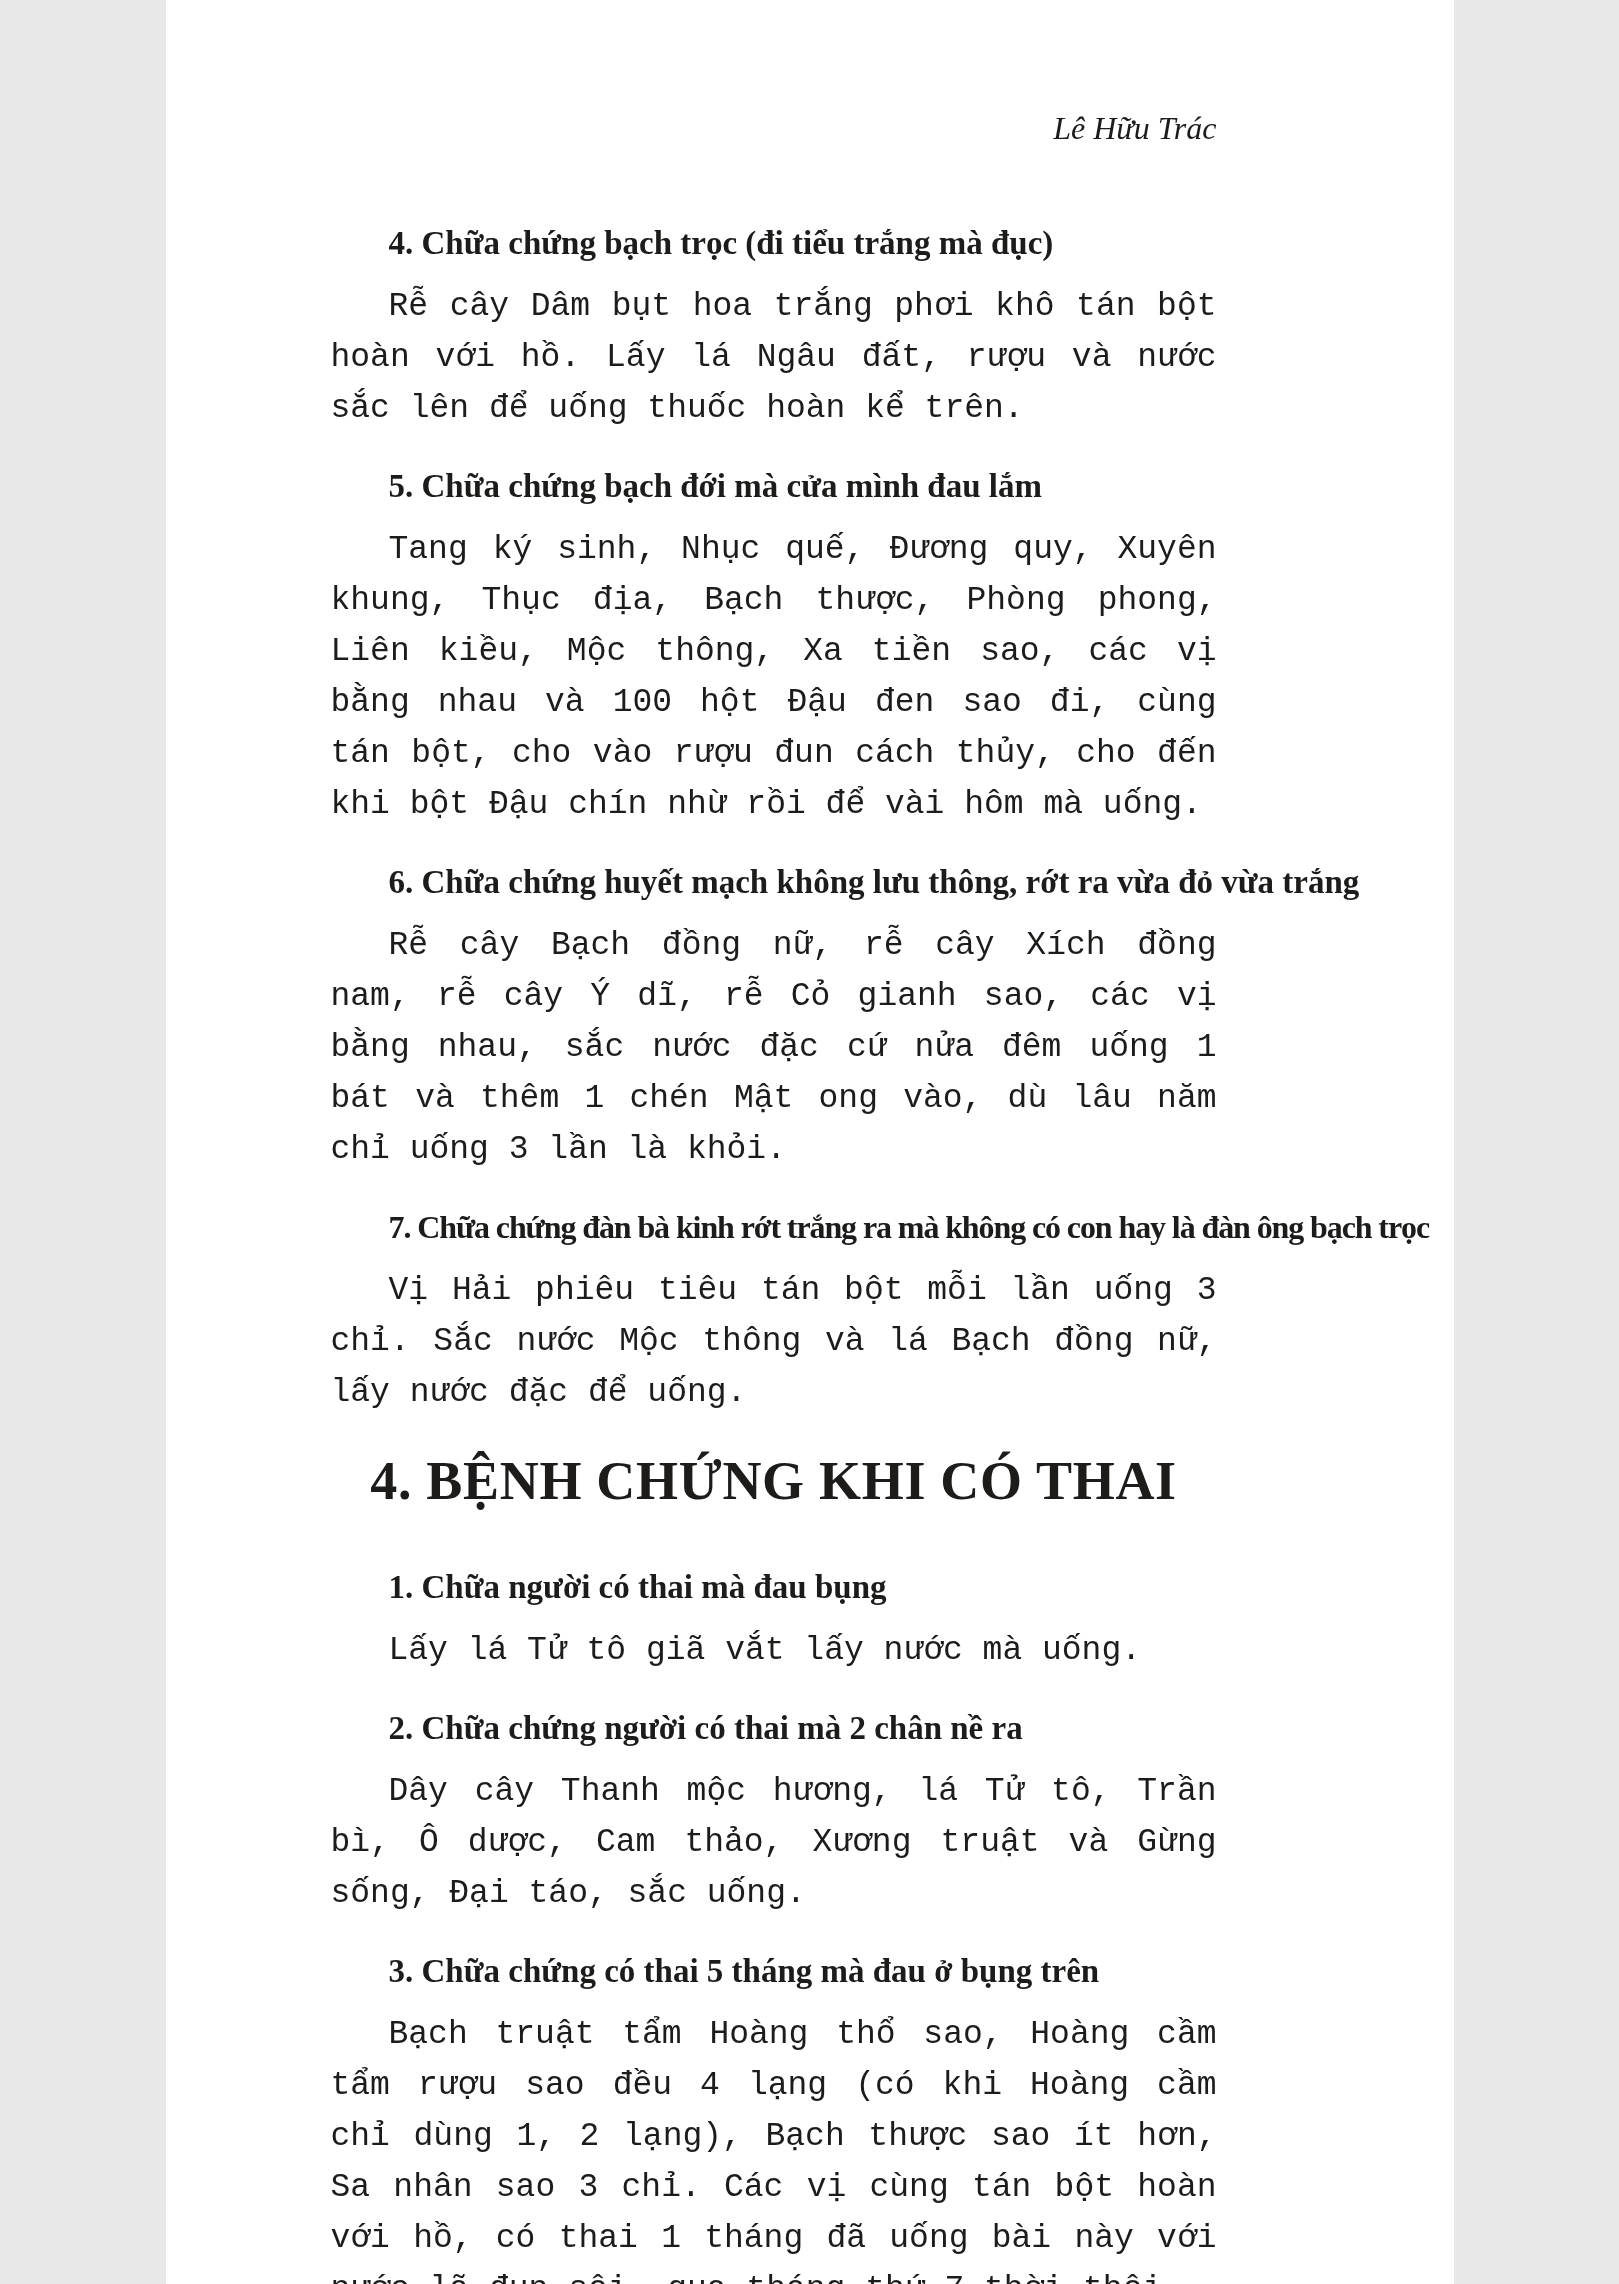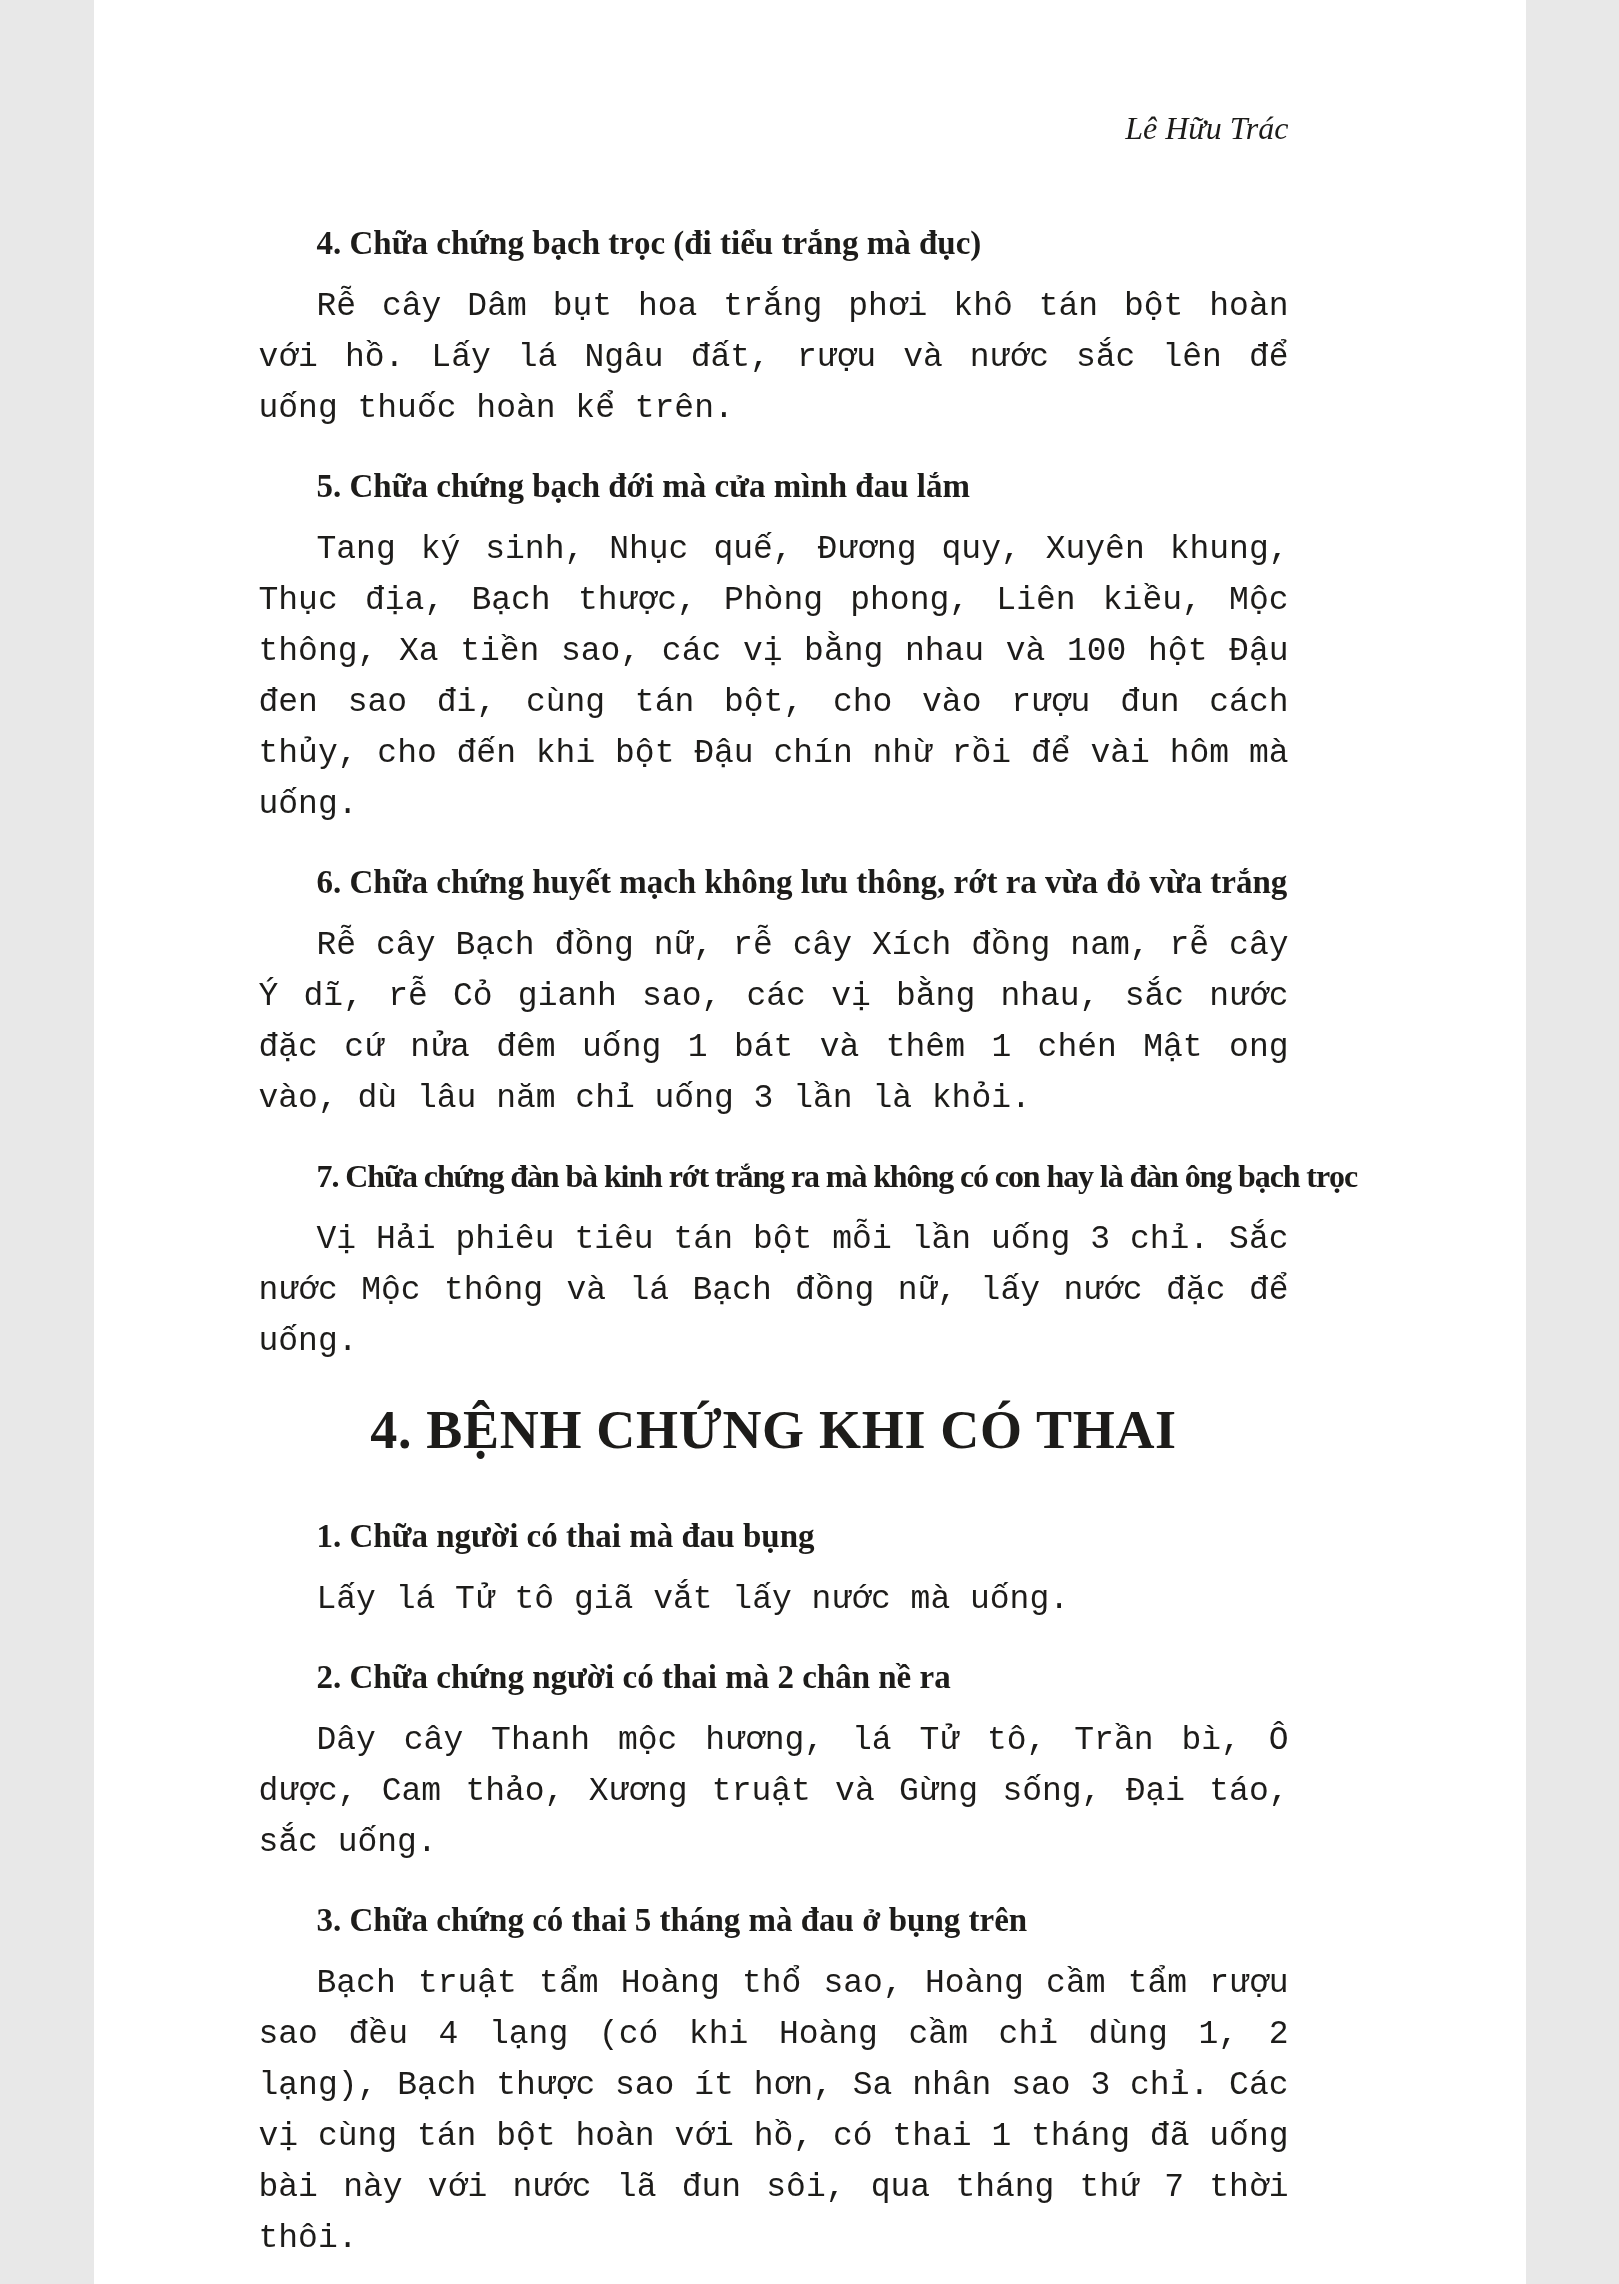--- a/index.html
+++ b/index.html
@@ -1,18 +1,18 @@
 <!DOCTYPE html>
 <html lang="vi" style="font-size:11.2px"><head>
 <meta charset="utf-8">
 <style>
   html,body{margin:0;padding:0;background:#e8e8e8;}
   .page{
     position:relative;
-    width:1432px;
+    width:1288px;
     height:2284px;
     margin:0 auto;
     background:#ffffff;
     box-sizing:border-box;
     padding:109px 237px 0 165px;
     font-family:"Liberation Serif","DejaVu Serif",serif;
     color:#1d1c1a;
     overflow:hidden;
   }
   .running-head{

